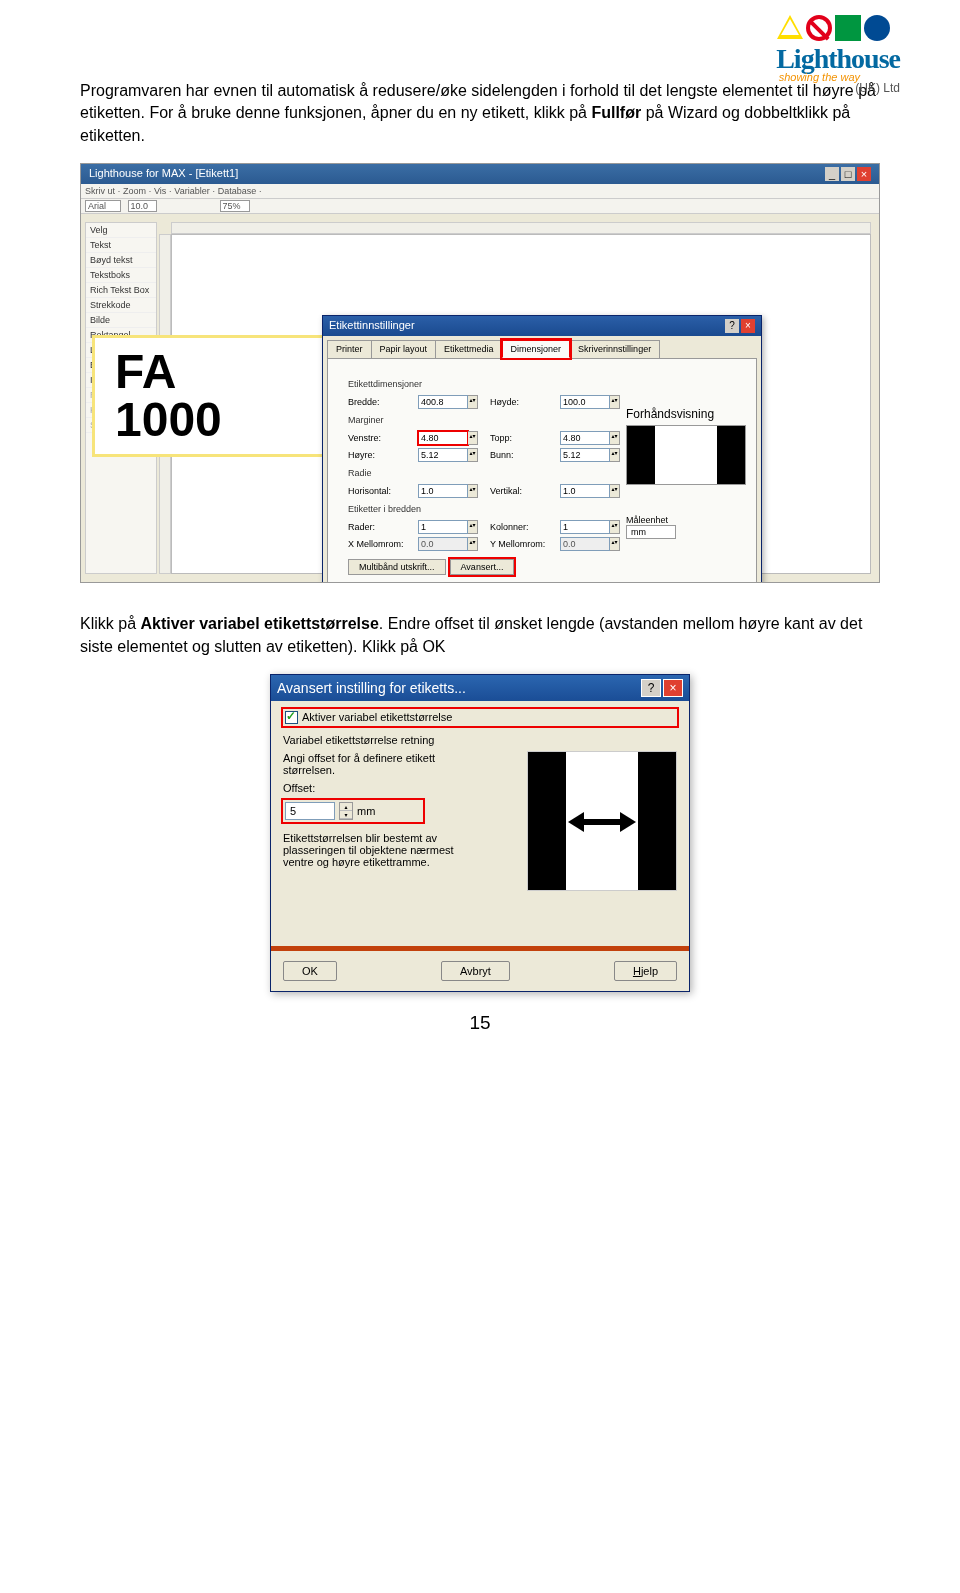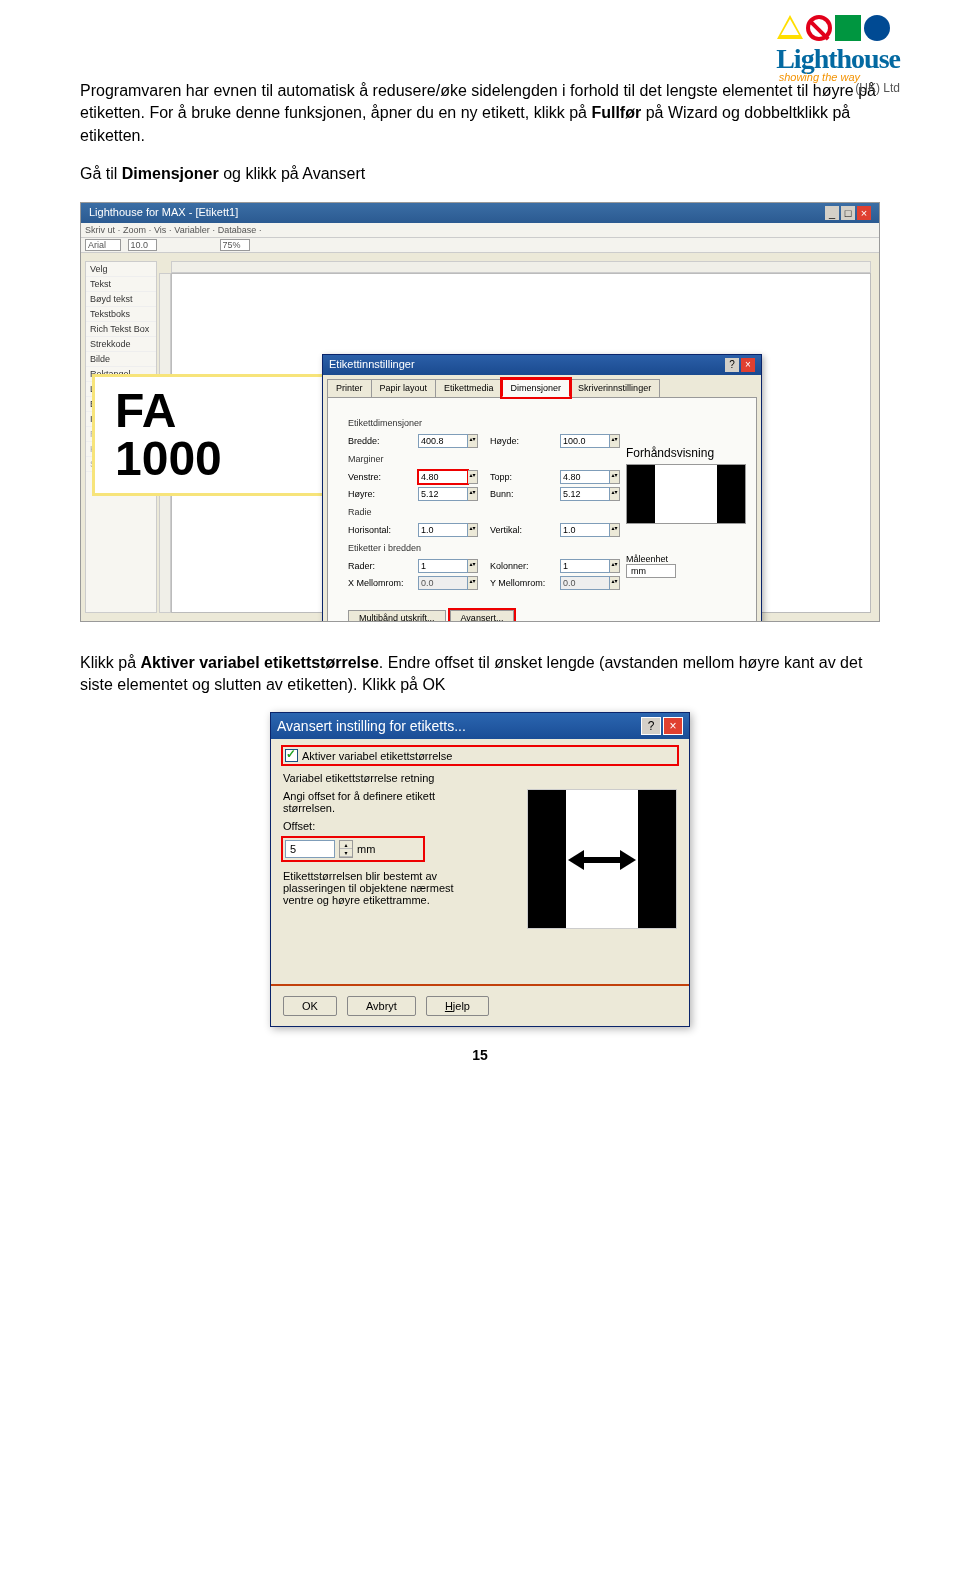--- a/index.html
+++ b/index.html
@@ -74,23 +74,23 @@
   .s2-spinner { width:14px; height:18px; background:#ece9d8; border:1px solid #999; display:flex; flex-direction:column; }
   .s2-spinner div { flex:1; font-size:6px; text-align:center; border-bottom:1px solid #bbb; }
   .s2-preview { position:absolute; top:50px; right:12px; width:150px; height:140px; background:#fff; border:1px solid #ccc; }
   .s2-preview::before, .s2-preview::after { content:''; position:absolute; top:0; bottom:0; width:38px; background:#000; }
   .s2-preview::before { left:0; }
   .s2-preview::after { right:0; }
   .s2-arrow { position:absolute; top:60px; left:44px; right:44px; height:20px; }
   .s2-arrow-line { position:absolute; top:7px; left:8px; right:8px; height:6px; background:#000; }
   .s2-arrow-l { position:absolute; left:-4px; top:0; width:0; height:0; border-top:10px solid transparent; border-bottom:10px solid transparent; border-right:16px solid #000; }
   .s2-arrow-r { position:absolute; right:-4px; top:0; width:0; height:0; border-top:10px solid transparent; border-bottom:10px solid transparent; border-left:16px solid #000; }
-  .s2-btns { display:flex; justify-content:flex-start; gap:10px; padding:10px 12px; border-top:2px solid #c2410c; background:#ece9d8; }
+  .s2-btns { display:flex; justify-content:space-between; gap:10px; padding:10px 12px; border-top:5px solid #c2410c; background:#ece9d8; }
   .s2-btn { padding:3px 18px; background:#ece9d8; border:1px solid #888; border-radius:2px; font-size:11px; }
-  .pagenum { text-align:center; font-size:14px; margin-top:10px;font-weight:bold; }
+  .pagenum { text-align:center; font-size:19px; margin-top:10px; }
 </style>
 </head>
 <body>
 
 <div class="page">
   <div class="logo-area">
     <div class="logo-shapes">
       <div class="shape triangle"></div>
       <div class="shape circle-red"></div>
       <div class="shape square-green"></div>
@@ -99,23 +99,20 @@
     <div class="logo-text">Lighthouse</div>
     <div class="logo-sub">showing the way</div>
     <div class="logo-uk">(UK) Ltd</div>
   </div>
 
 
   <p>
     <span>Programvaren har evnen til automatisk å redusere/øke sidelengden i forhold til det lengste elementet til høyre på etiketten. For å bruke denne funksjonen, åpner du en ny etikett, klikk på </span><span class="bold">Fullfør</span><span> på Wizard og dobbeltklikk på etiketten.</span>
   </p>
 
-  <p>
-    <span>Gå til </span><span class="bold">Dimensjoner</span><span> og klikk på Avansert</span>
-  </p>
 
   <div class="screenshot s1">
     <div class="s1-title">
       <span>Lighthouse for MAX - [Etikett1]</span>
       <span class="winbtns"><span>_</span><span>□</span><span style="background:#e04030;color:#fff">×</span></span>
     </div>
     <div class="s1-toolbar"><span>Skriv ut · Zoom · Vis · Variabler · Database ·</span></div>
     <div class="s1-toolbar">
       <span style="border:1px solid #999;padding:0 14px 0 2px;background:#fff">Arial</span>
       <span style="border:1px solid #999;padding:0 8px 0 2px;background:#fff;margin-left:4px">10.0</span>
@@ -206,21 +203,21 @@
                 <span class="s1-spin">▴▾</span>
           </div>
           <div class="s1-row">
             <span class="s1-lbl">X Mellomrom:</span>
             <input class="s1-input" disabled="" style="background: rgb(238, 238, 238);" value="0.0">
                 <span class="s1-spin">▴▾</span>
             <span class="s1-lbl" style="margin-left:12px">Y Mellomrom:</span>
             <input class="s1-input" disabled="" style="background: rgb(238, 238, 238);" value="0.0">
                 <span class="s1-spin">▴▾</span>
           </div>
-          <div class="s1-row" style="margin-top:20px">
+          <div class="s1-row" style="margin-top:8px">
             <span class="s1-btn">Multibånd utskrift...</span>
             <span class="s1-btn red">Avansert...</span>
           </div>
           </div>
           <div class="s1-preview">
             <div class="s1-preview-lbl">Forhåndsvisning</div>
             <div class="s1-preview-box"></div>
             <div style="margin-top:30px;font-size:9px">Måleenhet</div>
             <div style="border:1px solid #999;background:#fff;padding:1px 4px;width:50px;font-size:9px">mm</div>
           </div>

